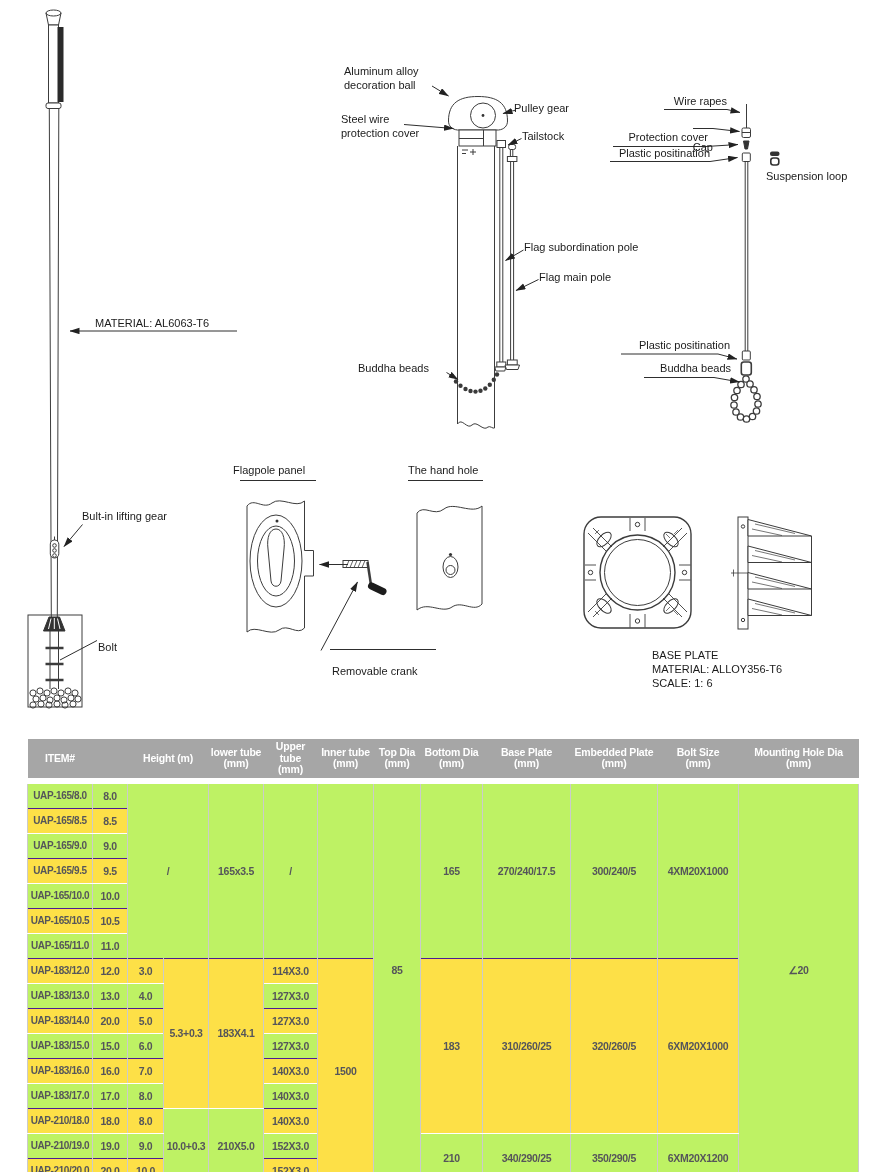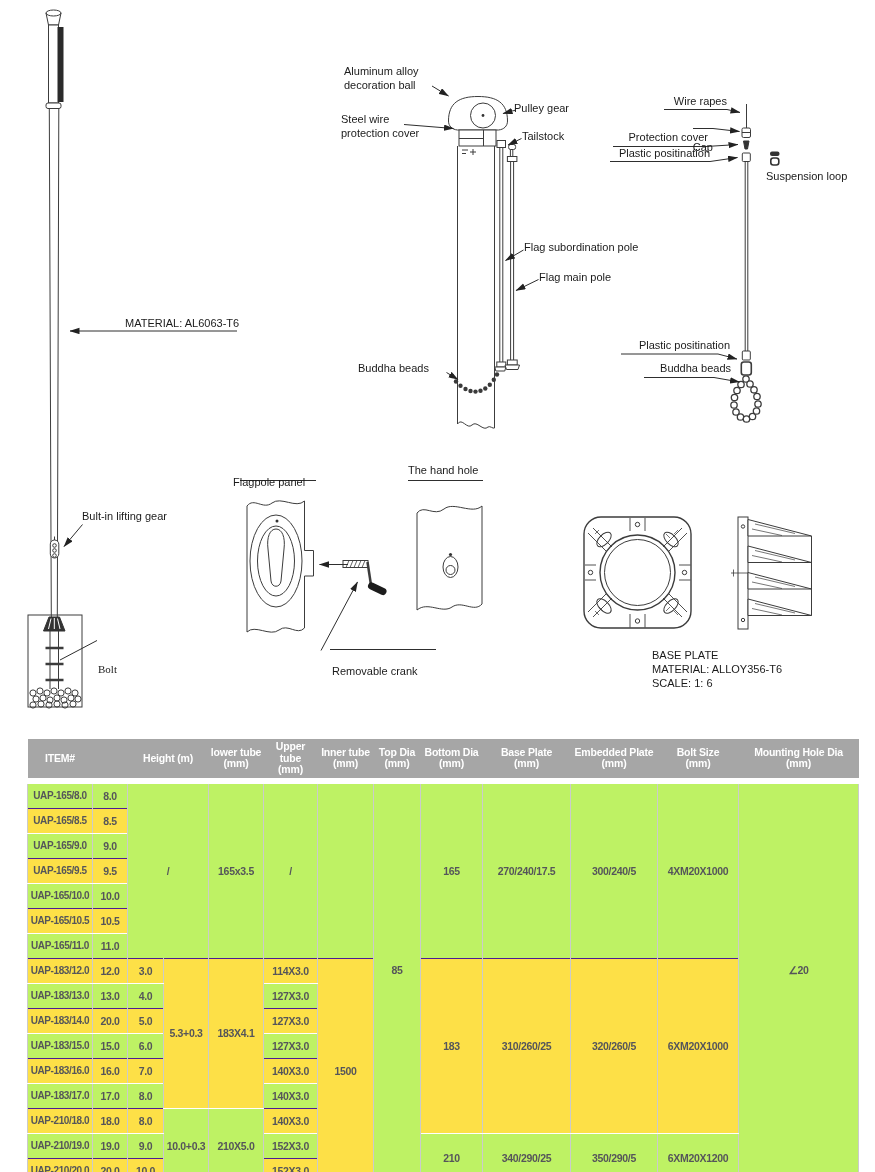--- a/index.html
+++ b/index.html
@@ -1,40 +1,40 @@
 <!DOCTYPE html>
 <html><head>
 <meta charset="utf-8">
 <style>
   html,body{margin:0;padding:0;background:#fff;}
   #canvas{position:relative;width:875px;height:1172px;background:#fff;overflow:hidden;
           font-family:"Liberation Sans",sans-serif;}
   svg{position:absolute;left:0;top:0;}
   .lb{position:absolute;font-size:11px;color:#1b1b1b;white-space:nowrap;line-height:14px;}
   .lb-r{text-align:right;}
-  #lb-material{left:95px;top:316px;margin-left:30px;}
+  #lb-material{left:95px;top:316px;}
   #lb-alumball{left:344px;top:64px;}
   #lb-steelwire{left:341px;top:112px;}
   #lb-pulley{left:514px;top:101px;}
   #lb-tailstock{left:522px;top:129px;}
   #lb-flagsub{left:524px;top:240px;}
   #lb-flagmain{left:539px;top:270px;}
   #lb-buddha-l{left:358px;top:361px;}
   #lb-wirerapes{right:148px;top:94px;}
   #lb-cap{right:162px;top:112px;margin-top:28px;}
   #lb-protection{right:167px;top:130px;}
   #lb-plastic1{right:165px;top:146px;}
   #lb-susploop{left:766px;top:169px;}
   #lb-plastic2{right:145px;top:338px;}
   #lb-buddha-r{right:144px;top:361px;}
-  #lb-fppanel{left:233px;top:463px;margin-top:12px;}
+  #lb-fppanel{left:233px;top:463px;}
   #lb-handhole{left:408px;top:463px;}
   #lb-remcrank{left:332px;top:632px;margin-top:32px;}
   #lb-liftgear{left:82px;top:509px;}
-  #lb-bolt{left:98px;top:662px;font-family:Liberation Serif, serif;}
+  #lb-bolt{left:98px;top:640px;}
   #lb-baseplate{left:652px;top:649px;line-height:13.8px;}
 
   
   #tblwrap{position:absolute;left:27px;top:739px;width:831px;}
   #spec-table{border-collapse:collapse;table-layout:fixed;width:831px;border-bottom:1.5px solid #b9b9b9;}
   #spec-table th{background:#a6a6a6;color:#fff;font-size:10.5px;font-weight:bold;line-height:11.5px;
      height:25px;padding:2px 1px;border-bottom:6px solid #fff;letter-spacing:-0.2px;vertical-align:middle;}
   #spec-table td{font-size:10.5px;font-weight:bold;color:#55555a;text-align:center;vertical-align:middle;
      height:24px;padding:0 1px;border-left:1px solid #cbcbcb;border-right:1px solid #cbcbcb;letter-spacing:-0.3px;}
   #spec-table td.g{background:#fde047;border-top:1px solid #4c1d95;border-bottom:1px solid #fff;}

